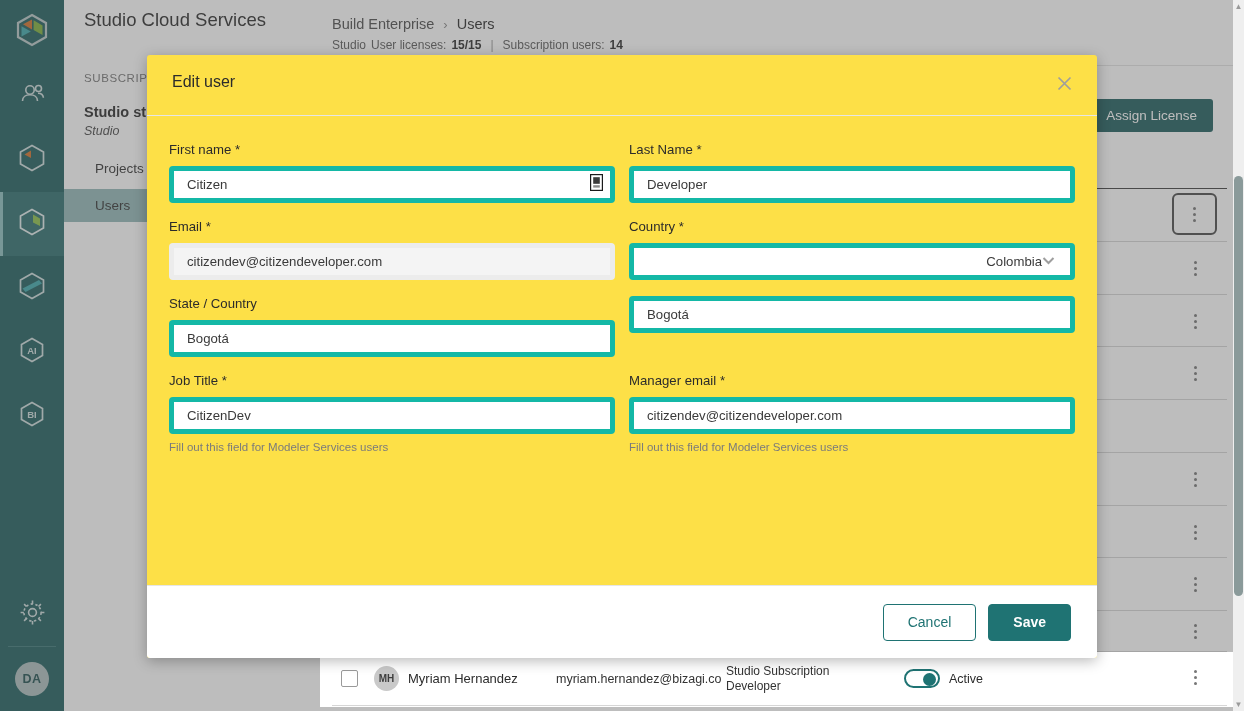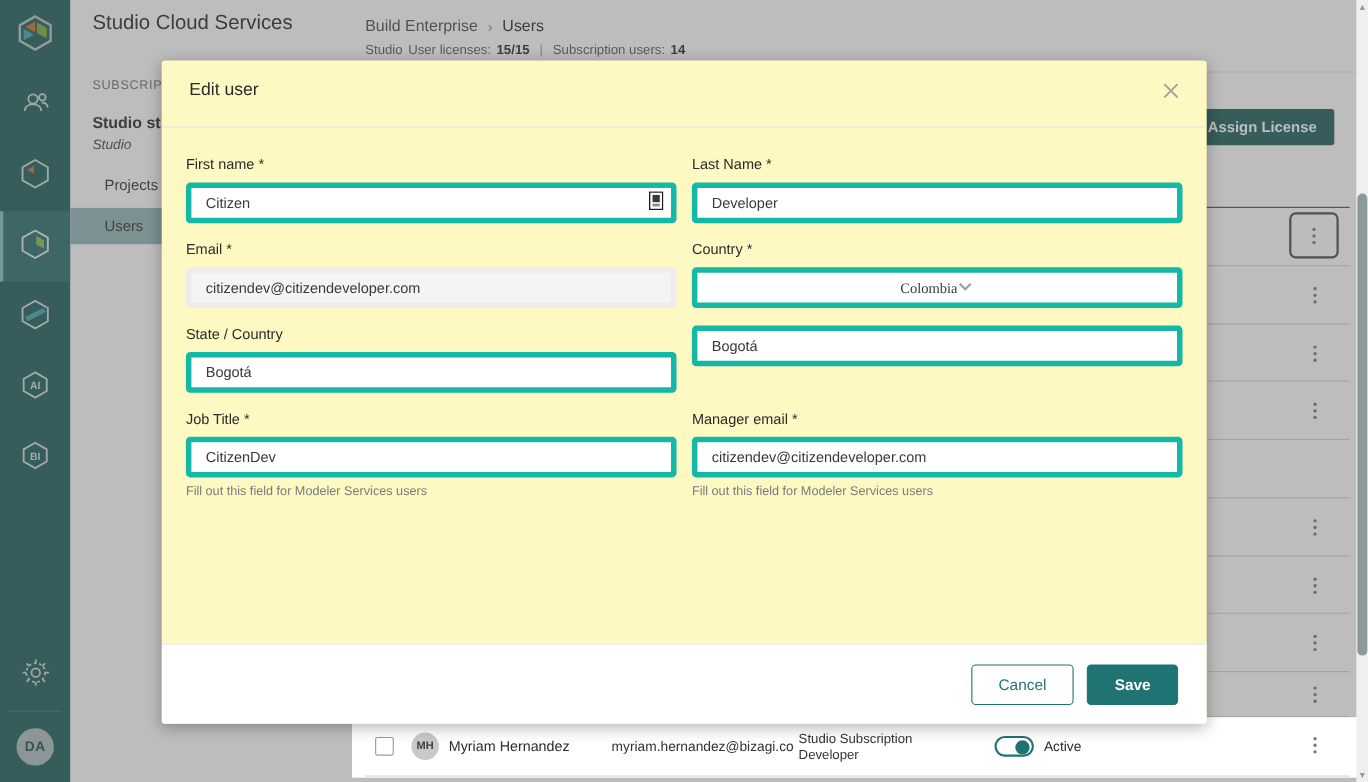--- a/index.html
+++ b/index.html
@@ -82,21 +82,21 @@
   .submeta .pipe { color: #9a9a9a; margin: 0 4px; }
   .head-rule {
     position: absolute; left: 0; top: 65px; width: 924px; height: 1px;
     background: #e3e3e3;
   }
   .btn-assign {
     position: absolute; right: 31px; top: 99px;
     height: 33px; padding: 0 16px; border: none; border-radius: 3px;
     background: #1f5e5e; color: #ffffff;
     font-family: "Liberation Sans", sans-serif;
-    font-size: 13.5px; font-weight: 700; cursor: pointer;
+    font-size: 13.5px; font-weight: 400; cursor: pointer;
   }
   .table-rule {
     position: absolute; left: 12px; top: 188px; width: 895px; height: 1.4px;
     background: #3f3f3f;
   }
   .row {
     position: absolute; left: 12px; width: 895px;
     border-bottom: 1px solid #d6d6d6;
   }
   .kebab {
@@ -162,21 +162,21 @@
 
   
   .scrim {
     position: absolute; inset: 0;
     background: rgba(90,90,90,0.40);
   }
 
   
   .modal {
     position: absolute; left: 147px; top: 55px; width: 950px; height: 603px;
-    background: #fef9c3; border-radius: 3px;
+    background: #fde047; border-radius: 3px;
     box-shadow: 0 3px 14px rgba(0,0,0,.28);
     overflow: hidden;
   }
   .modal-head {
     position: relative; height: 61px; border-bottom: 1px solid #e6e6e6;
   }
   .modal-title {
     position: absolute; left: 25px; top: 18px;
     font-size: 16px; color: #2b2b2b; font-weight: 400;
   }
@@ -196,21 +196,21 @@
   .flabel {
     font-size: 13.2px; color: #2b2b2b; margin-bottom: 9px; display: block;
   }
   .fbox {
     height: 37px; border: 5px solid #14b8a6; border-radius: 4px;
     background: #ffffff; display: flex; align-items: center;
     padding: 0 13px; font-size: 13.2px; color: #3a3a3a;
     cursor: text;
   }
   .fbox.readonly { background: #f4f4f4; border-color: #ececec; }
-  .fbox.select { cursor: pointer; justify-content: center; font-family: Liberation Serif, serif; }
+  .fbox.select { cursor: pointer; justify-content: flex-end; }
   .chev { color: #9e9e9e; font-size: 11px; line-height: 1; margin-right: 2px; }
   .fhelp { font-size: 11.5px; color: #7b7b7b; margin-top: 7px; }
 
   .cursor-icon {
     position: absolute; right: 12px; top: 32px;
     width: 13px; height: 17px;
   }
 
   .modal-foot {
     position: absolute; left: 0; bottom: 0; width: 950px; height: 73px;

